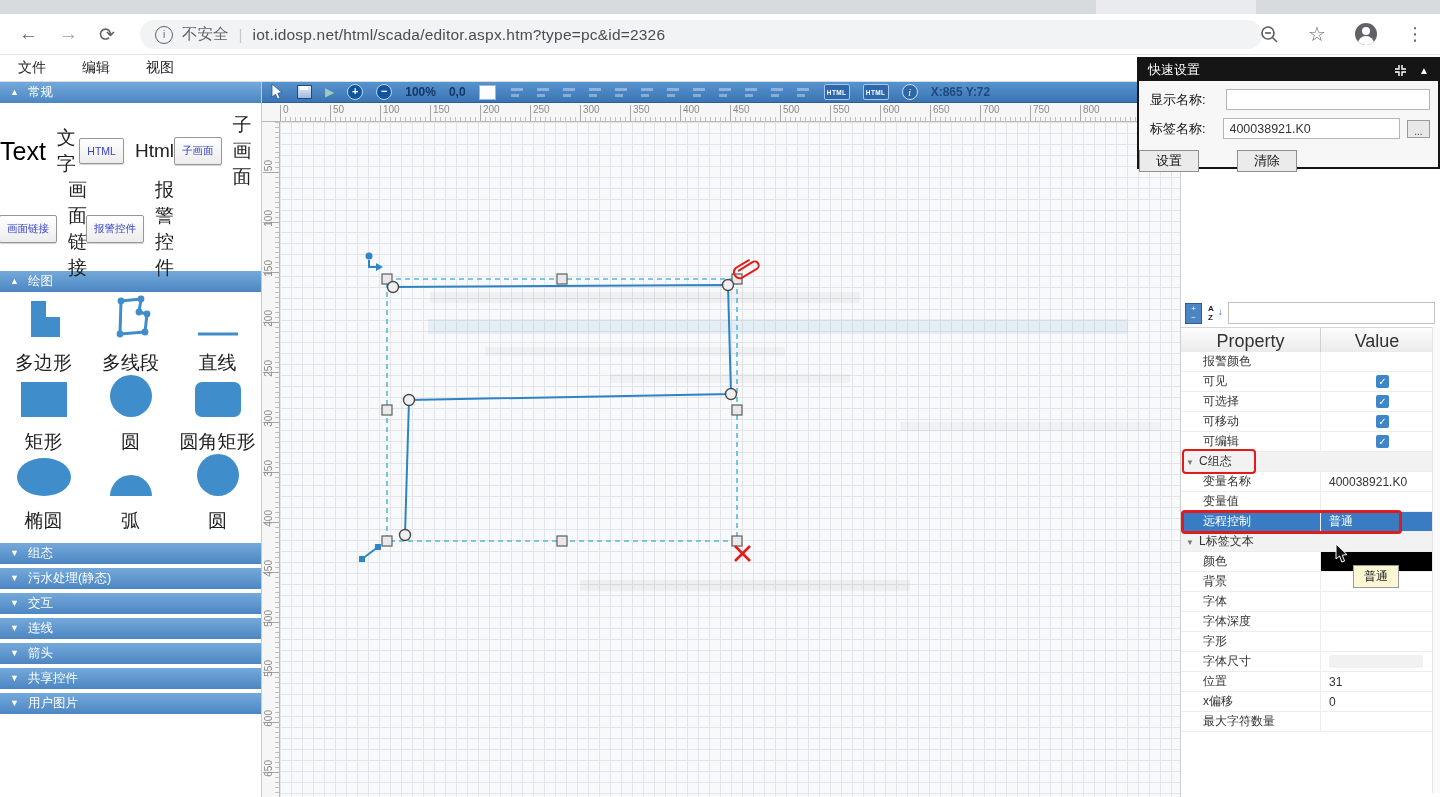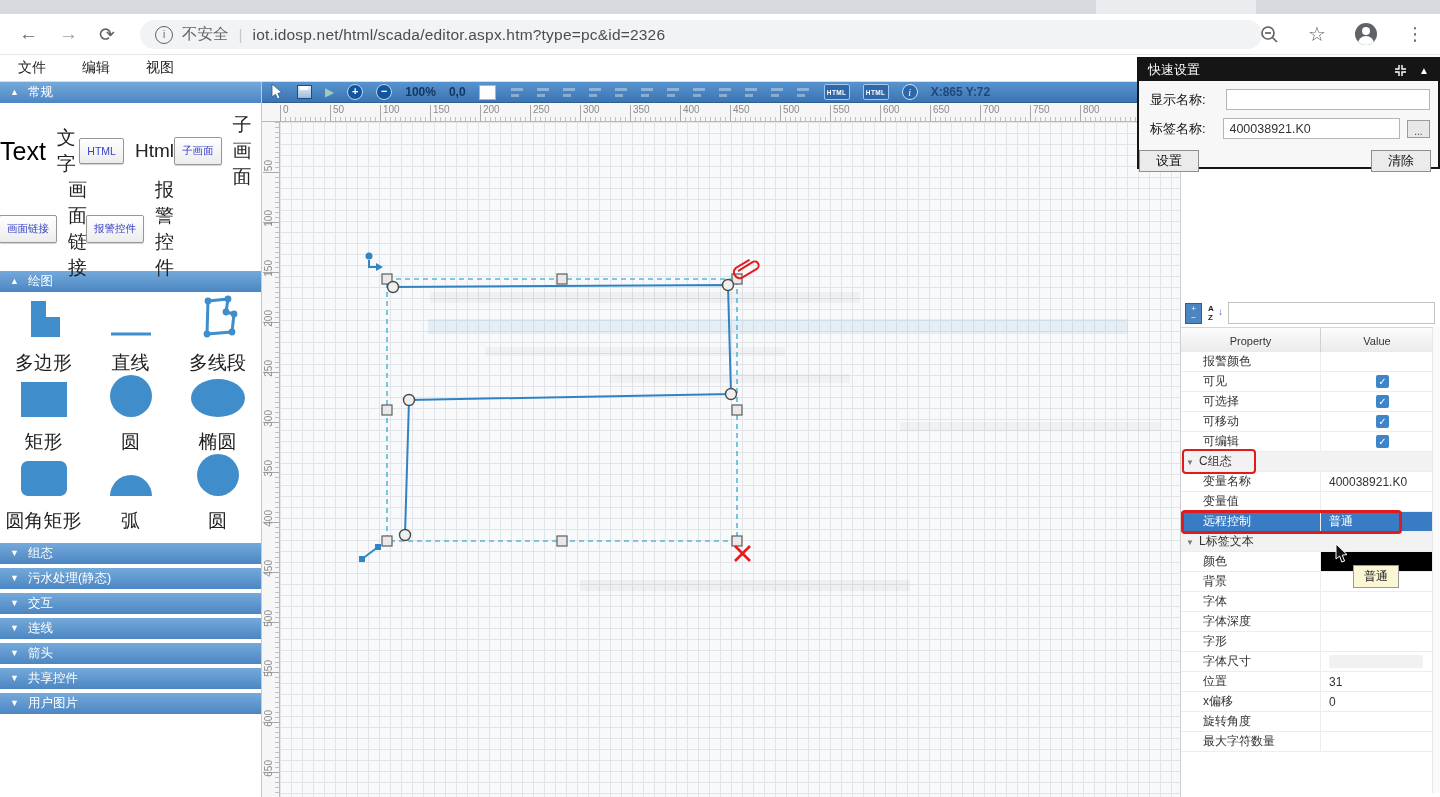--- a/index.html
+++ b/index.html
@@ -86,21 +86,21 @@
   
   .right-panel{position:absolute;left:1180px;top:82px;width:260px;height:715px;background:#fff;border-left:1px solid #cfcfcf;box-sizing:border-box}
   .prop-toolbar{position:absolute;left:0;top:218px;width:259px;height:26px;display:flex;align-items:center;gap:5px;padding-left:4px;box-sizing:border-box}
   .cat-icon{width:15px;height:19px;background:#4c86c2;border:1px solid #2d5f95;color:#fff;font-size:8px;line-height:9px;
             display:flex;flex-direction:column;align-items:center;justify-content:center}
   .az-icon{width:16px;height:19px;position:relative;font-size:8px;font-weight:bold;color:#223}
   .az-icon .a{position:absolute;left:1px;top:0}.az-icon .z{position:absolute;left:1px;bottom:1px}
   .az-icon .ar{position:absolute;right:0;top:2px;color:#2f5fc0;font-size:10px}
   .prop-filter{flex:1;height:18px;margin-right:5px;background:#fff;border:1px solid #c2c2c2}
   .prop-header{position:absolute;left:0;top:245px;width:252px;height:28px;background:linear-gradient(#fcfcfc,#e9e9e9);
-               border-top:1px solid #d5d5d5;border-bottom:1px solid #c6c6c6;display:flex;font-size:11px;color:#333;box-sizing:border-box}
+               border-top:1px solid #d5d5d5;border-bottom:1px solid #c6c6c6;display:flex;font-size:18px;color:#333;box-sizing:border-box}
   .prop-header .c1{width:140px;display:flex;align-items:center;justify-content:center;border-right:1px solid #d0d0d0;box-sizing:border-box}
   .prop-header .c2{flex:1;display:flex;align-items:center;justify-content:center}
   .prop-rows{position:absolute;left:0;top:270px;width:252px}
   .prop-row{height:20px;display:flex;border-bottom:1px solid #ededed;font-size:12px;color:#333;position:relative;background:#fff;box-sizing:border-box}
   .prop-row .lbl{width:140px;padding-left:22px;display:flex;align-items:center;border-right:1px solid #ededed;box-sizing:border-box}
   .prop-row .val{flex:1;display:flex;align-items:center;padding-left:8px;box-sizing:border-box}
   .prop-row.group .lbl{width:100%;border-right:none;background:#f2f2f2;padding-left:18px}
   .prop-row.group .tri{position:absolute;left:5px;top:6px;font-size:8px;color:#777}
   .prop-row.selected,.prop-row.selected .lbl{background:#3a7cc4;color:#fff}
   .prop-row.swatch .val{background:#000}
@@ -118,21 +118,21 @@
   .quick-panel{position:absolute;left:1137px;top:57px;width:303px;height:112px;background:#f7f7f7;
                border:2px solid #151515;box-sizing:border-box;z-index:20}
   .qp-header{height:22px;background:#151515;color:#fff;display:flex;align-items:center;padding:0 9px;font-size:13px}
   .qp-hicons{margin-left:auto;display:flex;align-items:center;gap:12px}
   .qp-tri{font-size:10px}
   .qp-row{display:flex;align-items:center;margin:8px 8px 0 11px;font-size:13px;color:#111}
   .qp-row .ql{width:76px}
   .qp-input{height:19px;background:#fff;border:1px solid #b5b5b5;font-size:12.5px;color:#333;padding:0 5px;font-family:"Liberation Sans",sans-serif}
   .qp-more{width:24px;height:18px;margin-left:7px;background:#e8e8e8;border:1px solid #9a9a9a;font-size:10px;
            display:flex;align-items:flex-end;justify-content:center;color:#444;box-sizing:border-box}
-  .qp-btns{display:flex;justify-content:space-between;gap:38px;margin:11px 7px 0 0}
+  .qp-btns{display:flex;justify-content:flex-start;gap:38px;margin:11px 7px 0 0}
   .qp-btn{width:58px;height:20px;background:#ebebeb;border:1px solid #8f8f8f;font-size:13px;display:flex;
           align-items:center;justify-content:center;color:#111}
 </style>
 </head>
 <body>
 
 <div id="app">
 
   <div class="tab-strip"></div>
   <div class="tab-hl"></div>
@@ -195,60 +195,60 @@
       <span>绘图</span>
     </div>
     <div class="draw-content" id="draw-grid">
         <div class="draw-cell">
           <div><svg width="44" height="40" viewBox="0 0 44 40">
               <path d="M9,2 h15 v16 h14 v20 h-29 z" fill="#3f8ecb"></path>
             </svg></div>
           <div class="pal-label">多边形</div>
         </div>
         <div class="draw-cell">
-          <div><svg width="44" height="10" viewBox="0 0 44 10">
-              <line x1="2" y1="5" x2="42" y2="5" stroke="#3f8ecb" stroke-width="3"></line>
-            </svg></div>
-          <div class="pal-label">直线</div>
-        </div>
-        <div class="draw-cell">
           <div><svg width="48" height="46" viewBox="0 0 48 46">
               <path d="M14,8 L34,6 L32,19 L40,21 L38,39 L13,41 Z" fill="none" stroke="#3f8ecb" stroke-width="3" stroke-linejoin="round"></path>
               <circle cx="14" cy="8" r="3.4" fill="#3f8ecb"></circle>
               <circle cx="34" cy="6" r="3.4" fill="#3f8ecb"></circle>
               <circle cx="32" cy="19" r="3.4" fill="#3f8ecb"></circle>
               <circle cx="40" cy="21" r="3.4" fill="#3f8ecb"></circle>
               <circle cx="38" cy="39" r="3.4" fill="#3f8ecb"></circle>
               <circle cx="13" cy="41" r="3.4" fill="#3f8ecb"></circle>
             </svg></div>
           <div class="pal-label">多线段</div>
         </div>
         <div class="draw-cell">
+          <div><svg width="44" height="10" viewBox="0 0 44 10">
+              <line x1="2" y1="5" x2="42" y2="5" stroke="#3f8ecb" stroke-width="3"></line>
+            </svg></div>
+          <div class="pal-label">直线</div>
+        </div>
+        <div class="draw-cell">
           <div><svg width="48" height="37" viewBox="0 0 48 37">
               <rect x="1" y="1" width="46" height="35" fill="#3f8ecb"></rect>
             </svg></div>
           <div class="pal-label">矩形</div>
         </div>
         <div class="draw-cell">
           <div><svg width="44" height="44" viewBox="0 0 44 44">
               <circle cx="22" cy="22" r="21" fill="#3f8ecb"></circle>
             </svg></div>
           <div class="pal-label">圆</div>
         </div>
         <div class="draw-cell">
+          <div><svg width="48" height="37" viewBox="0 0 48 37">
+              <rect x="1" y="1" width="46" height="35" rx="7" fill="#3f8ecb"></rect>
+            </svg></div>
+          <div class="pal-label">圆角矩形</div>
+        </div>
+        <div class="draw-cell">
           <div><svg width="56" height="40" viewBox="0 0 56 40">
               <ellipse cx="28" cy="20" rx="27" ry="19" fill="#3f8ecb"></ellipse>
             </svg></div>
           <div class="pal-label">椭圆</div>
-        </div>
-        <div class="draw-cell">
-          <div><svg width="48" height="37" viewBox="0 0 48 37">
-              <rect x="1" y="1" width="46" height="35" rx="7" fill="#3f8ecb"></rect>
-            </svg></div>
-          <div class="pal-label">圆角矩形</div>
         </div>
         <div class="draw-cell">
           <div><svg width="46" height="25" viewBox="0 0 46 25">
               <path d="M2,24 A21,21 0 0 1 44,24 Z" fill="#3f8ecb"></path>
             </svg></div>
           <div class="pal-label">弧</div>
         </div>
         <div class="draw-cell">
           <div><svg width="44" height="44" viewBox="0 0 44 44">
               <circle cx="22" cy="22" r="21" fill="#3f8ecb"></circle>
@@ -519,24 +519,20 @@
         </div>
         <div class="prop-row">
           <div class="lbl">位置</div>
           <div class="val">31</div>
         </div>
         <div class="prop-row">
           <div class="lbl">x偏移</div>
           <div class="val">0</div>
         </div>
         <div class="prop-row">
-          <div class="lbl">旋转角度</div>
-          <div class="val"></div>
-        </div>
-        <div class="prop-row">
           <div class="lbl">最大字符数量</div>
           <div class="val"></div>
         </div>
       </div>
     <div class="gutter"></div>
     <svg class="cursor-arrow" width="14" height="19" viewBox="0 0 14 19">
       <path d="M1,0 L1,15 L4.6,12 L6.8,18 L9.6,17 L7.3,11.2 L12,10.6 Z" fill="#111" stroke="#fff" stroke-width="1"></path>
     </svg>
     <div class="tooltip">普通</div>
   </div>

